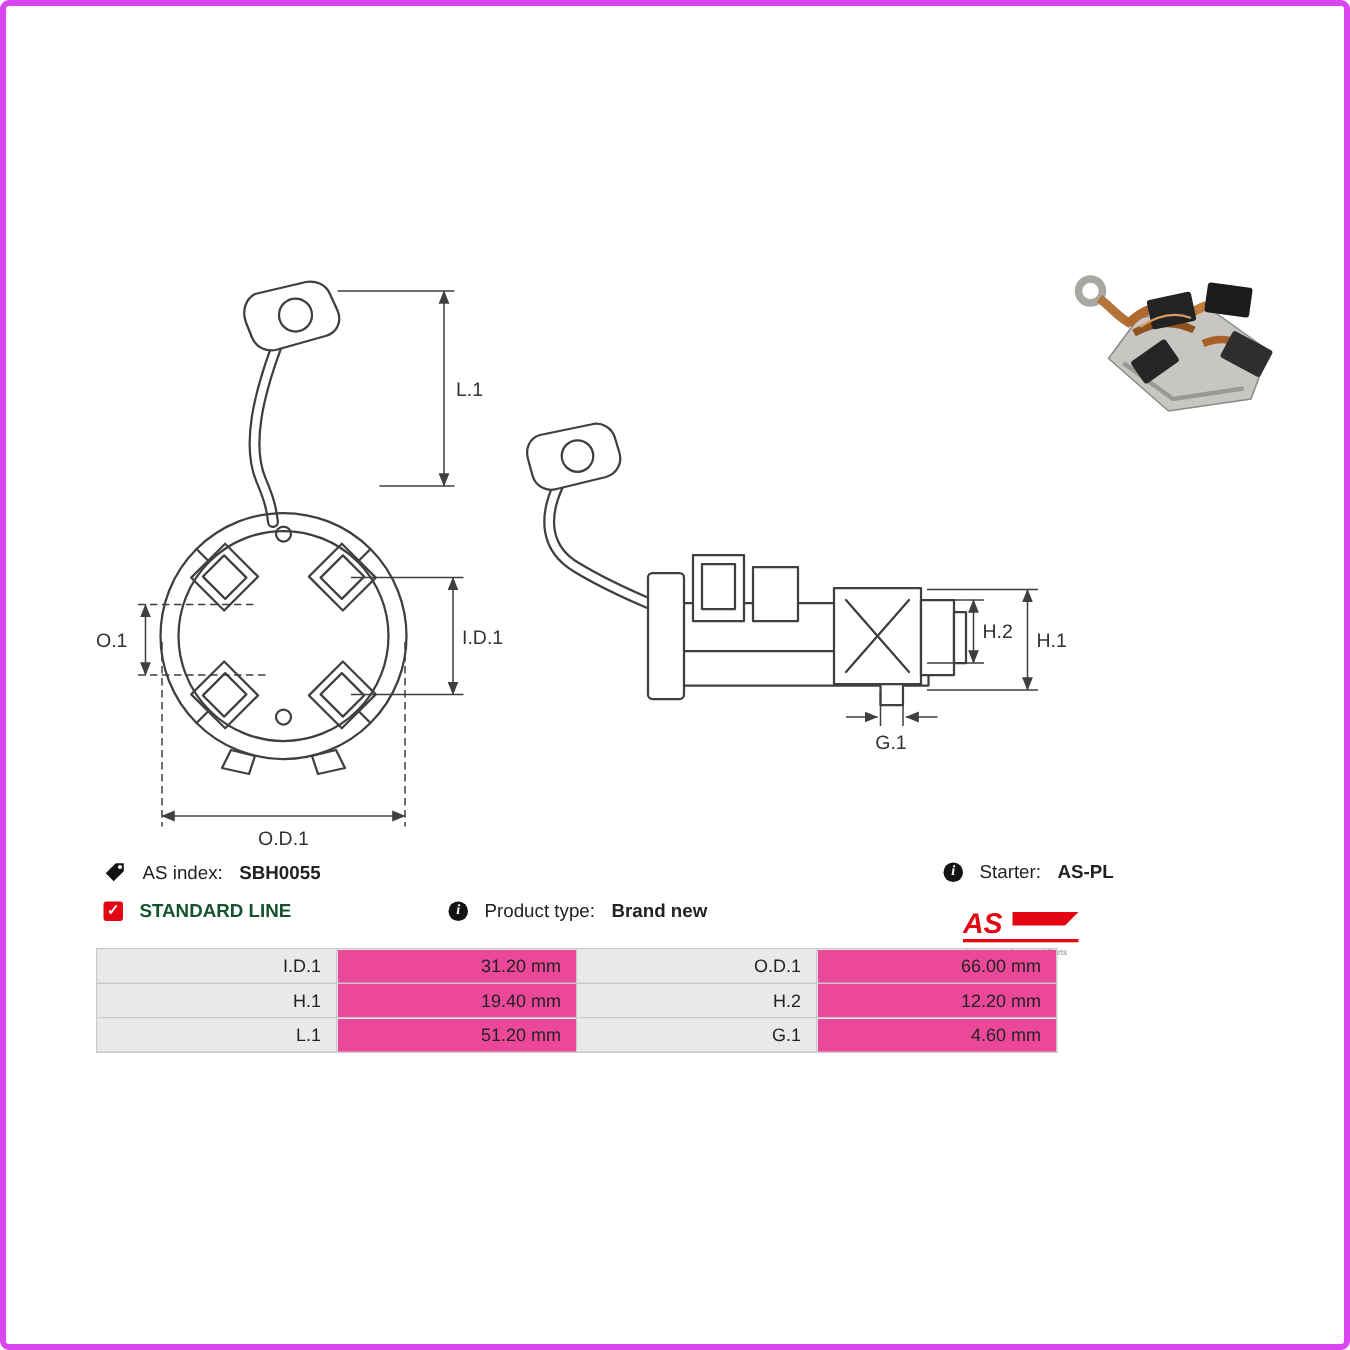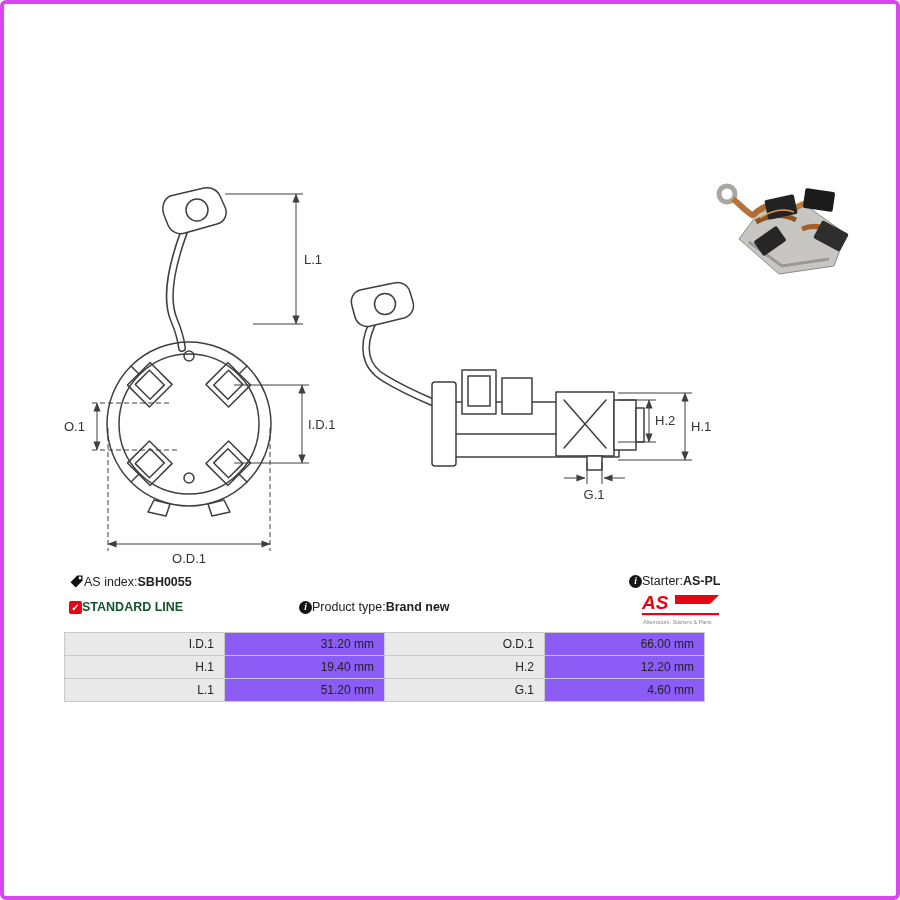--- a/index.html
+++ b/index.html
@@ -12,37 +12,37 @@
   .drawing{position:absolute;left:0;top:0;}
   .ln{fill:none;stroke:#3f3f3f;stroke-width:1.5;stroke-linejoin:round;stroke-linecap:round;}
   .lnf{fill:#ffffff;stroke:#3f3f3f;stroke-width:1.5;stroke-linejoin:round;}
   .wire{fill:none;stroke:#3f3f3f;stroke-width:8;stroke-linecap:round;}
   .wirein{fill:none;stroke:#ffffff;stroke-width:5;stroke-linecap:round;}
   .dim line{stroke:#3f3f3f;stroke-width:1;fill:none;}
   .dimd line{stroke:#3f3f3f;stroke-width:1;fill:none;stroke-dasharray:5 3;}
   .dimlab{font-family:"Liberation Sans",sans-serif;font-size:13px;fill:#333;stroke:none;}
   
   .info{position:absolute;left:0;top:566px;width:900px;height:58px;}
-  .inf-item{position:absolute;display:flex;align-items:center;gap:0;white-space:nowrap;}
+  .inf-item{position:absolute;display:flex;align-items:center;gap:11px;white-space:nowrap;}
   .t{font-size:12.5px;color:#222;}
   .b{font-weight:bold;}
   .red{color:#14532d;}
   .info-icon{width:13px;height:13px;border-radius:50%;background:#141414;color:#fff;
     display:inline-flex;align-items:center;justify-content:center;
     font-size:9.5px;font-weight:700;font-style:italic;font-family:"Liberation Serif",serif;flex:0 0 13px;}
   .info-icon::before{content:"i";}
   .check-icon{width:13px;height:13px;background:#e30613;border-radius:2px;color:#fff;
     display:inline-flex;align-items:center;justify-content:center;font-size:10px;font-weight:bold;flex:0 0 13px;}
   .check-icon::before{content:"\2713";}
   
   .spec{position:absolute;left:60px;top:628px;border-collapse:collapse;table-layout:fixed;width:640px;}
   .spec td{border:1px solid #c9c9c9;height:22px;font-size:12px;color:#222;
     text-align:right;padding:0 10px 0 4px;overflow:hidden;}
   .spec td.lbl{background:#e9e9e9;}
-  .spec td.val{background:#8b5cf6;margin-left:26px;}
+  .spec td.val{background:#ec4899;margin-left:26px;}
 </style>
 </head>
 <body>
 
 <div class="page">
 
   <svg class="drawing" width="900" height="570" viewBox="0 0 900 570">
     <defs>
       <marker id="arrA" viewBox="0 0 10 10" refX="9.5" refY="5" markerWidth="9" markerHeight="9" orient="auto-start-reverse">
         <path d="M0,1 L10,5 L0,9 Z" fill="#3f3f3f"></path>
@@ -185,21 +185,21 @@
       <span class="t">Product type:</span>
       <span class="t b">Brand new</span>
     </div>
 
     <div class="inf-item" style="left:625px;top:4px">
       <span class="info-icon"></span>
       <span class="t">Starter:</span>
       <span class="t b">AS-PL</span>
     </div>
 
-    <div class="inf-item" style="left:638px;top:23px">
+    <div class="inf-item" style="left:638px;top:36px">
       <svg width="82" height="33" viewBox="0 0 82 33">
         <text x="0" y="16" font-size="19" font-weight="bold" font-style="italic" fill="#e30613" font-family="Liberation Sans, sans-serif">AS</text>
         <path d="M33,2 L77,2 L68,11 L33,11 Z" fill="#e30613"></path>
         <rect x="0" y="20" width="77" height="2.2" fill="#e30613"></rect>
         <text x="1" y="30.5" font-size="5.5" fill="#888" font-family="Liberation Sans, sans-serif">Alternators, Starters &amp; Parts</text>
       </svg>
     </div>
   </div>
 
   <table class="spec">

